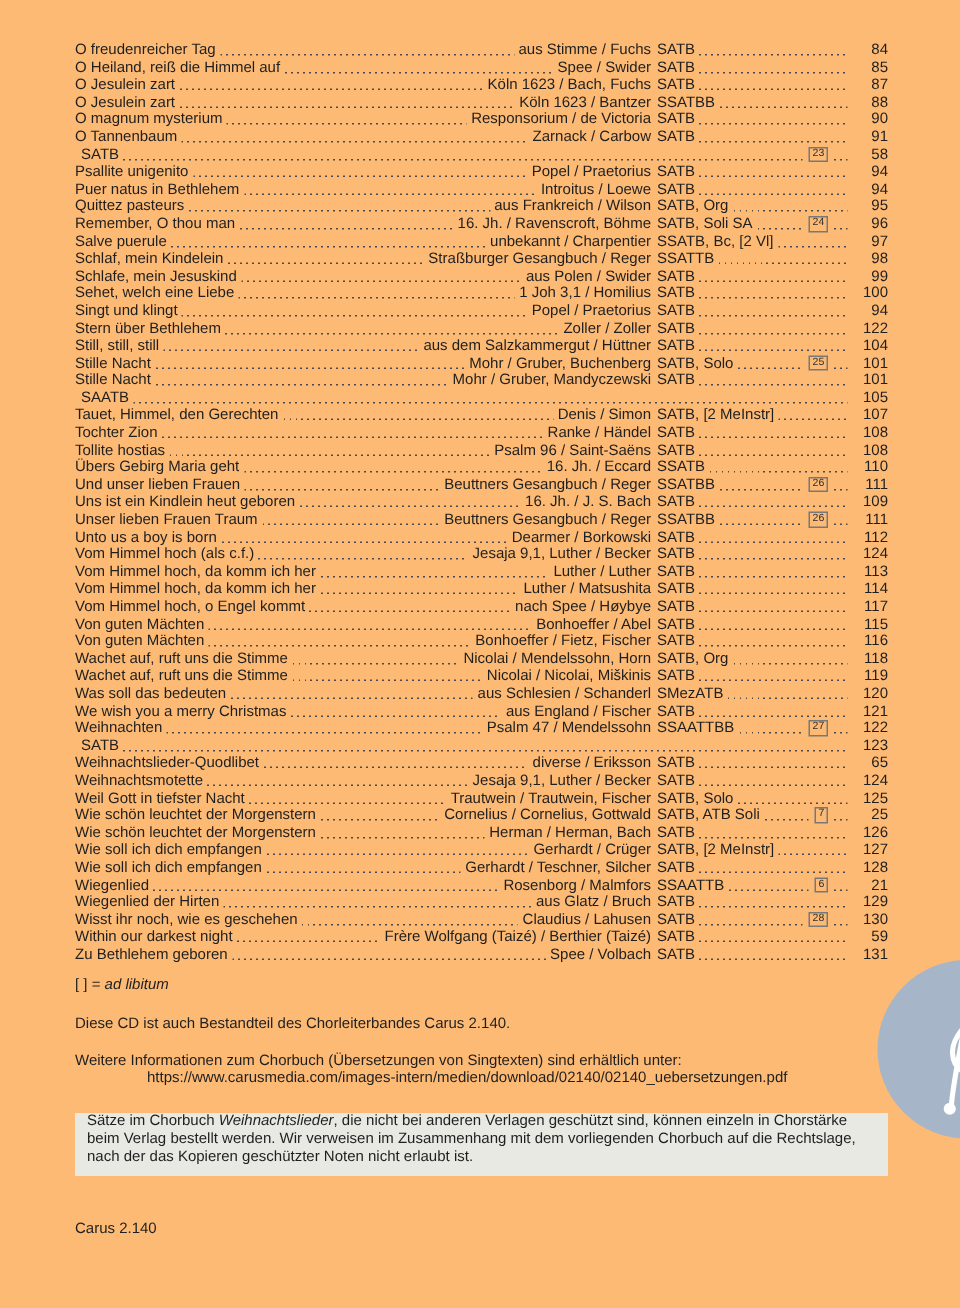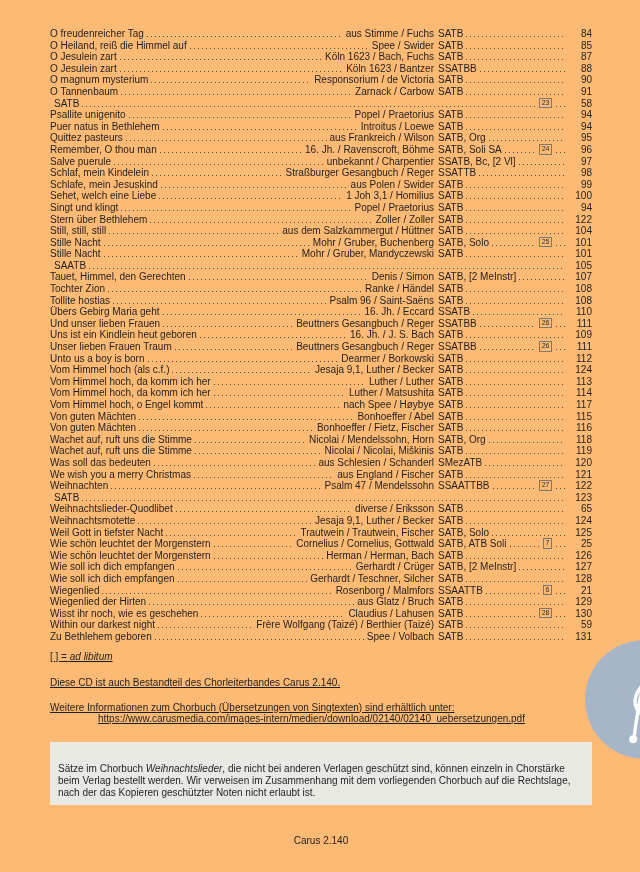--- a/index.html
+++ b/index.html
@@ -54,39 +54,39 @@
     flex: 0 0 auto;
     font-size: 7px;
     line-height: 8.5px;
     border: 1px solid #787878;
     padding: 0 1.5px;
     margin: 0 1px 1px 1px;
     color: #2e2e2e;
   }
 
   
-  .note { font-size: 10px; line-height: 11.6px; color: #1f1f1f; text-decoration: underline; }
+  .note { font-size: 10px; line-height: 11.6px; color: #1f1f1f; }
   .adlib { margin-top: 9px; }
   .cdnotes { margin-top: 14px; }
   .info { margin-top: 13px; }
   .em { font-style: italic; }
   .url { color: #1f1f1f; text-decoration: none; padding-left: 48px; }
 
   .panel {
     margin-top: 17px;
     background: #e8e9e3;
-    padding: 21px 8px 6px 8px;
+    padding: 0 8px 6px 8px;
     font-size: 10px;
     line-height: 11.9px;
     color: #1f1f1f;
   }
 
   .carus-line {
     margin-top: 30px;
-    text-align: center;
+    text-align: left;
     font-size: 10px;
     color: #1f1f1f;
   }
 
   
   .logo {
     position: absolute;
     top: 640px;
     right: -64px;
     width: 119px;

